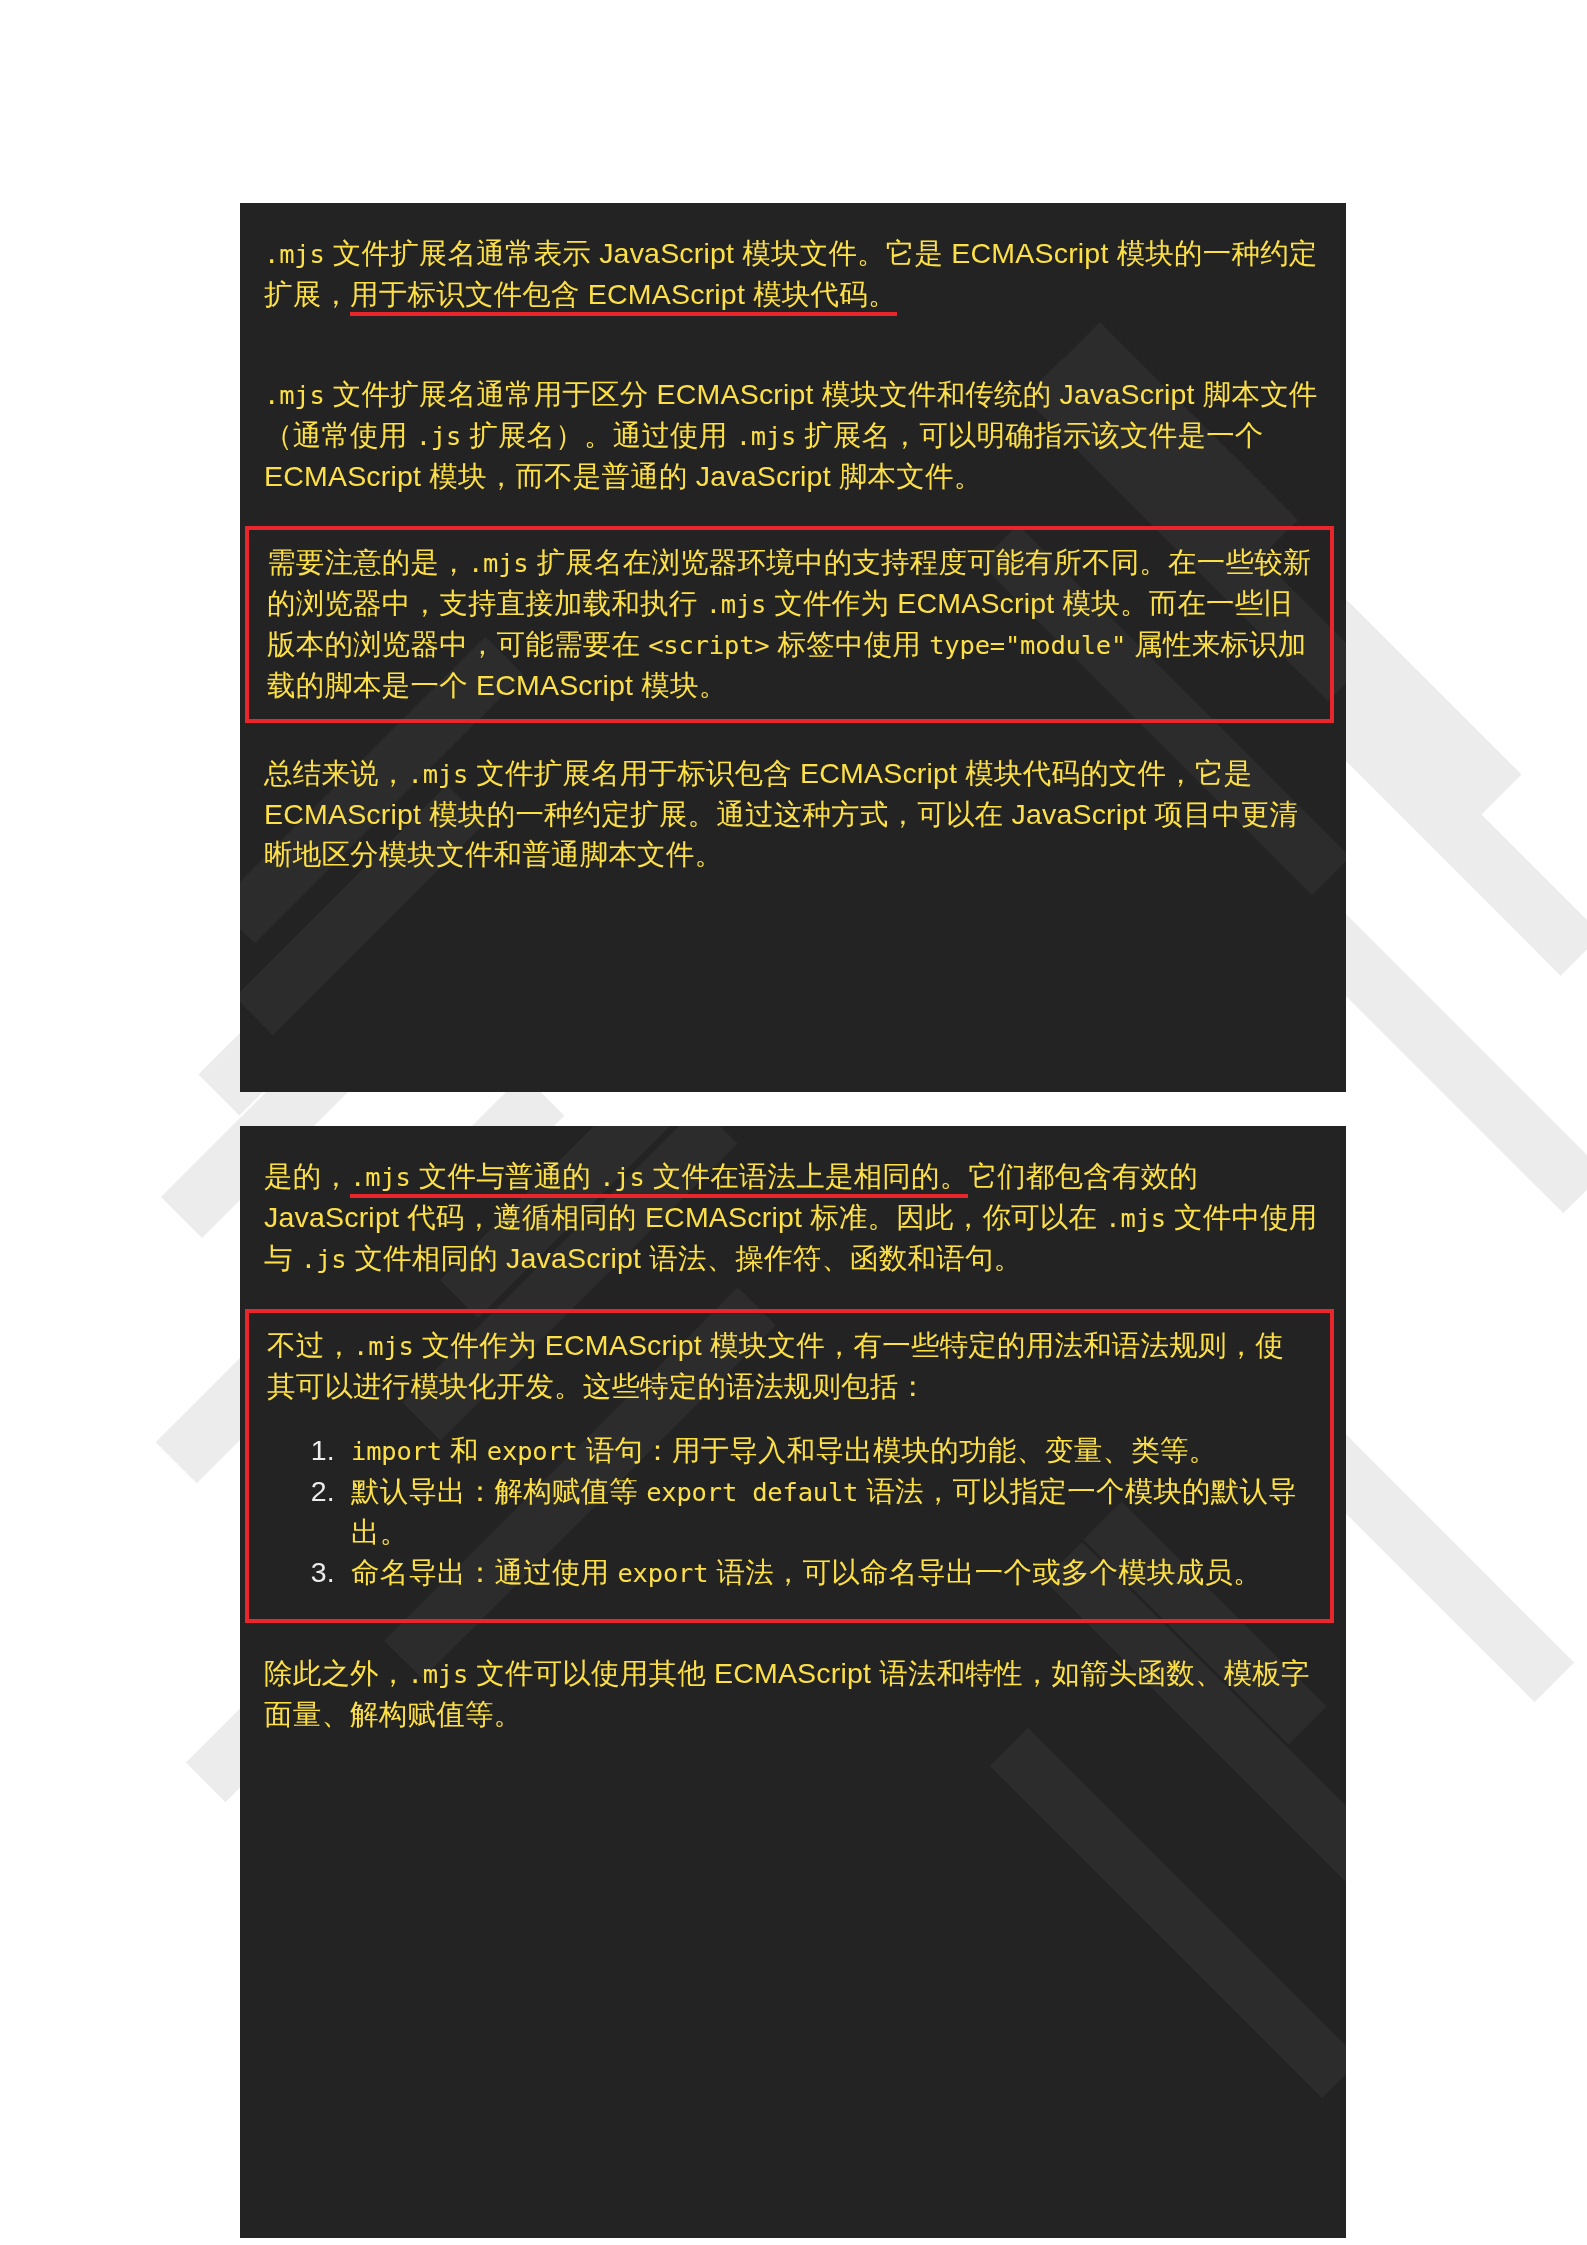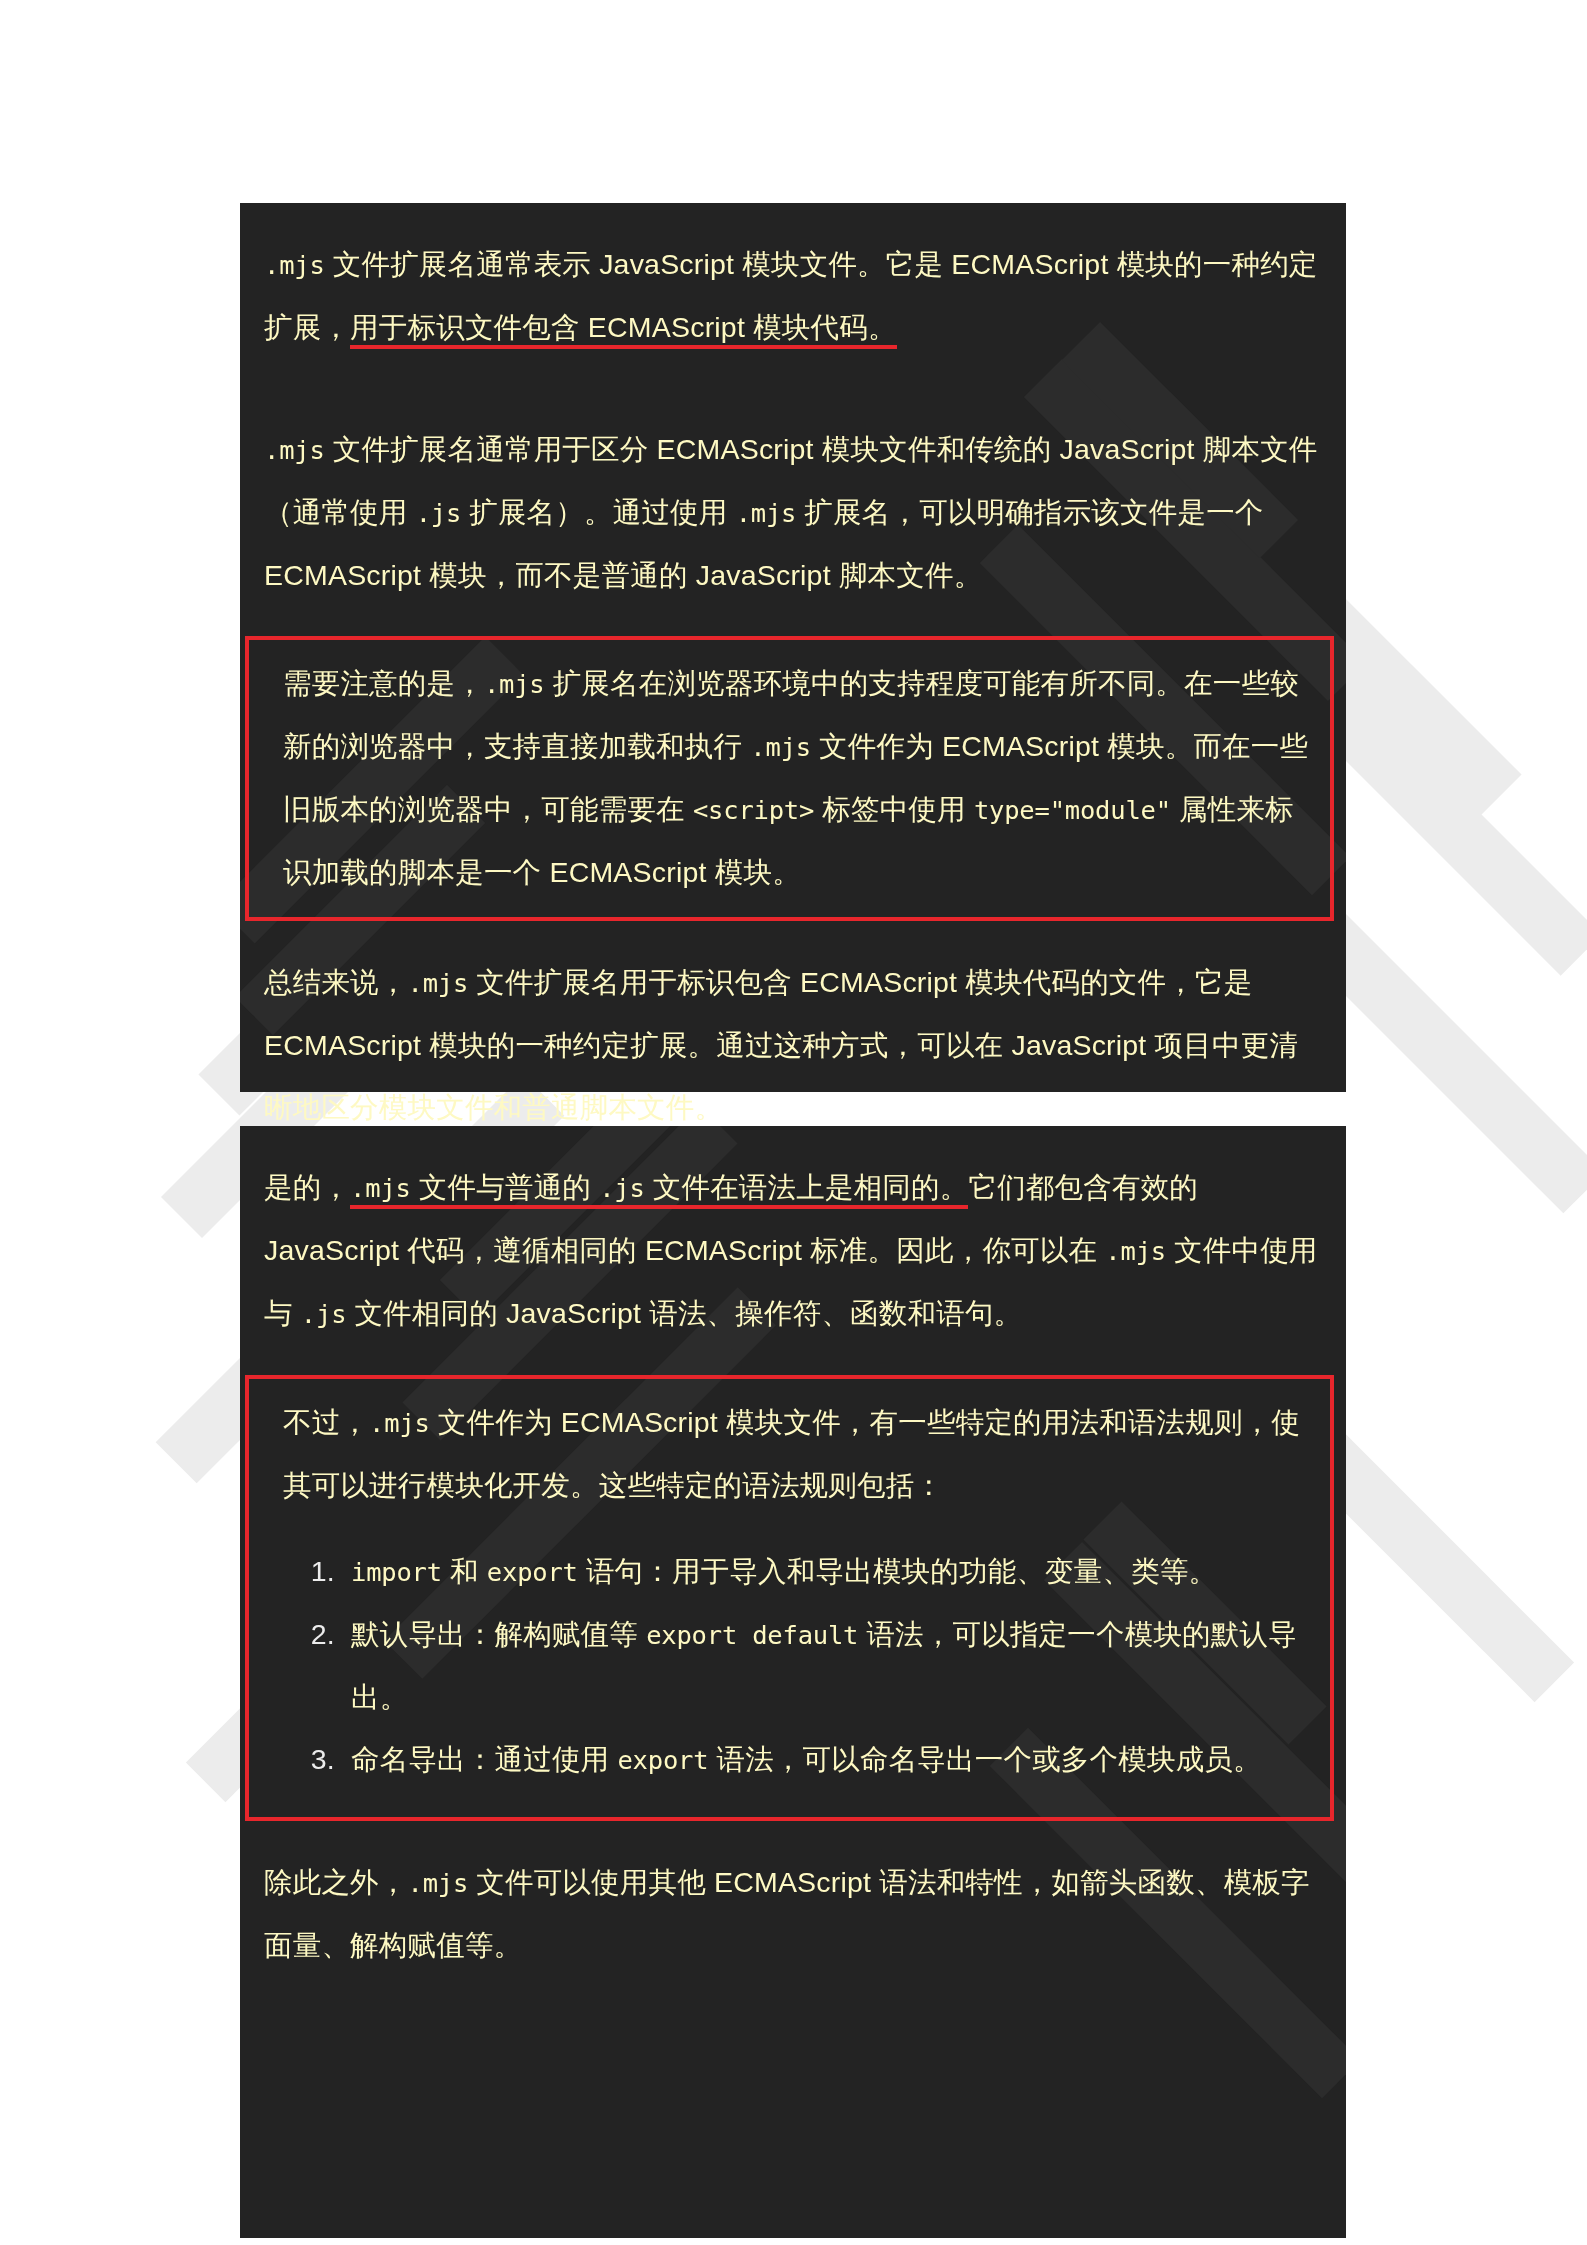--- a/index.html
+++ b/index.html
@@ -56,23 +56,23 @@
   .wm-dark {
     position: absolute;
     inset: 0;
     overflow: hidden;
     pointer-events: none;
     z-index: 0;
   }
   .wm-dark .wm-bar { background: #2c2c2c; }
 
   p.para, li.li-item {
-    color: #fef9c3;
+    color: #fde047;
     font-size: 28.5px;
-    line-height: 62px;
+    line-height: 40px;
     letter-spacing: 0.2px;
     margin: 0;
   }
 
   p.para {
     padding: 0 22px 0 24px;
   }
 
   
   .gap-lg { height: 30px; }
@@ -90,21 +90,21 @@
 
   
   .redbox {
     border: 4px solid #e8262c;
     margin: 0 12px 0 5px;
     padding: 12px 0 14px 0;
     box-sizing: border-box;
     position: relative;
     z-index: 1;
   }
-  .redbox p.para { padding-left: 34px; padding-right: 18px; }
+  .redbox p.para { padding-left: 18px; padding-right: 18px; }
 
   ol.numlist {
     margin: 2px;
     padding: 0 20px 0 92px;
     list-style-position: outside;
   }
   ol.numlist li {
     margin: 0;
     padding-left: 8px;
   }

